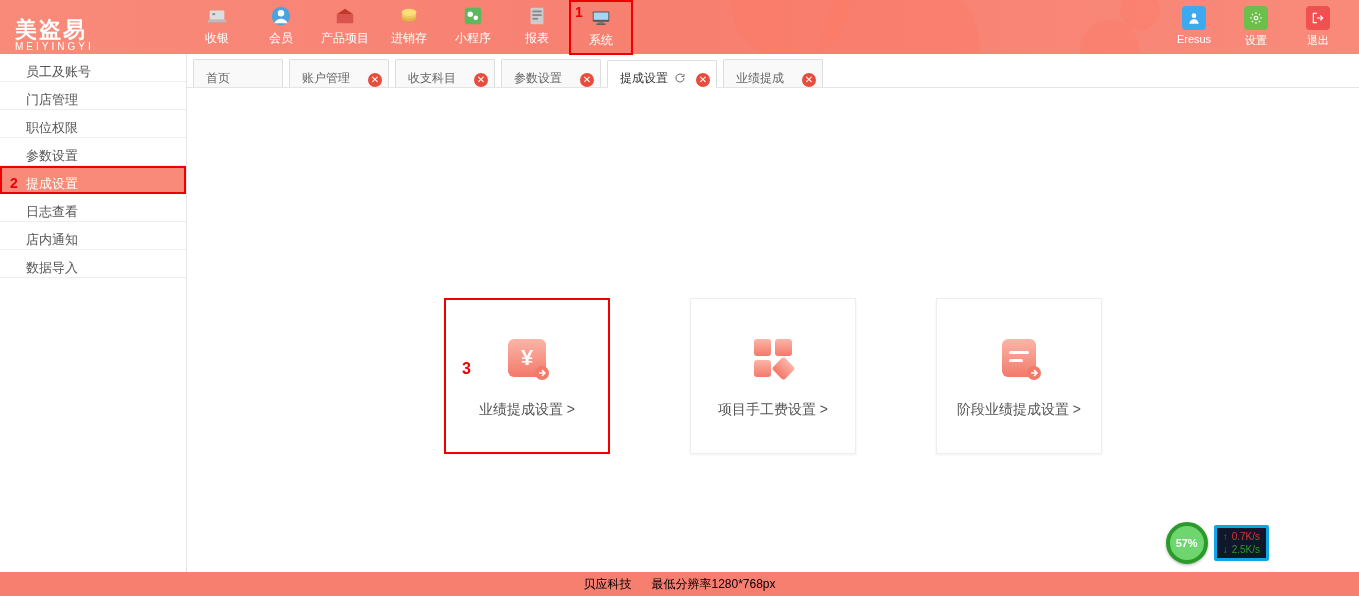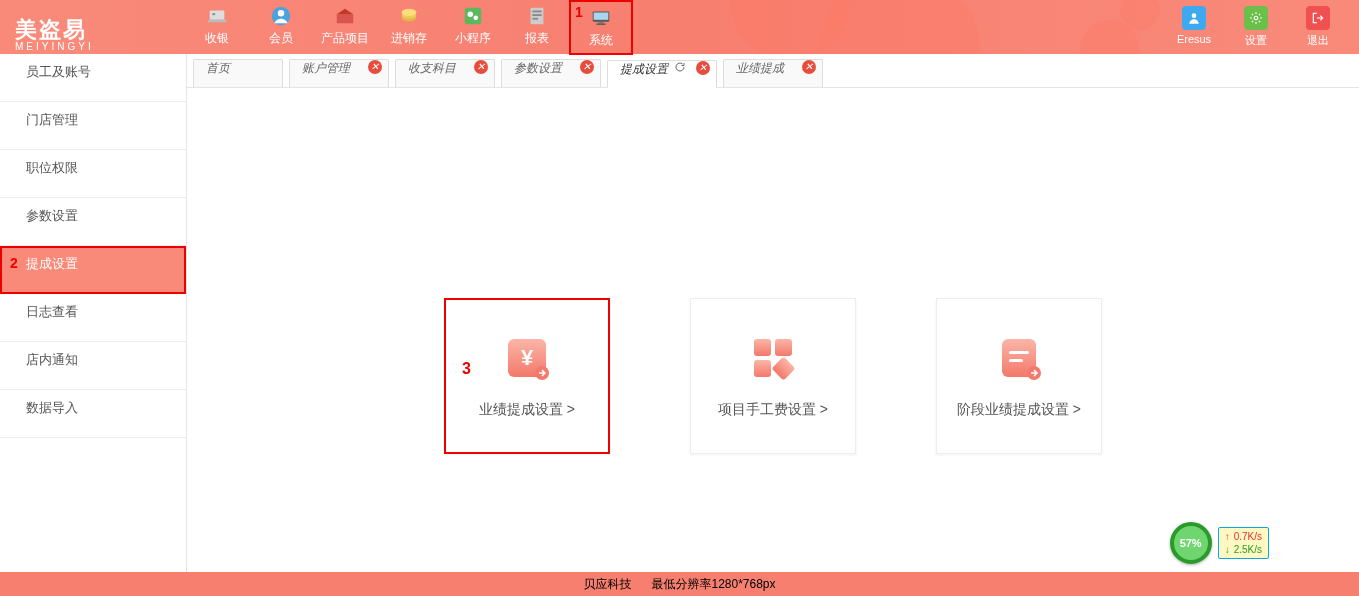--- a/index.html
+++ b/index.html
@@ -31,49 +31,49 @@
 .hr-icon-box { width: 24px; height: 24px; border-radius: 4px; display: flex; align-items: center; justify-content: center; }
 .hr-blue { background: #3daaf0; }
 .hr-green { background: #6bc04b; }
 .hr-red { background: #f05050; }
 .hr-label { font-size: 11px; margin-top: 3px; }
 
 
 .content { display: flex; height: calc(100% - 54px - 24px); }
 
 .sidebar { width: 187px; border-right: 1px solid #e5e5e5; background: #fff; }
-.side-item { height: 48px; line-height: 35px; padding-left: 26px; border-bottom: 1px solid #eee; cursor: pointer; font-size: 13px; color: #555; position: relative; }
+.side-item { height: 28px; line-height: 35px; padding-left: 26px; border-bottom: 1px solid #eee; cursor: pointer; font-size: 13px; color: #555; position: relative; }
 .side-item.active { background: #f98a7a; color: #fff; }
 .side-item.hl { border: 2px solid #e00; padding-left: 24px; line-height: 31px; }
 .side-marker { position: absolute; left: 8px; top: 0; color: #e00; font-size: 14px; font-weight: bold; }
 
 .main { flex: 1; background: #fff; position: relative; }
 
 .tab-bar { height: 34px; display: flex; align-items: flex-end; padding: 6px 0 0 6px; border-bottom: 1px solid #e5e5e5; gap: 6px; }
-.tab { height: 28px; border: 1px solid #ddd; border-bottom: none; padding: 0 30px 0 12px; display: flex; align-items: flex-start; font-size: 12px; color: #666; background: #f9f9f9; position: relative; min-width: 100px; cursor: pointer; border-radius: 2px 2px 0 0; font-style: italic; }
+.tab { height: 28px; border: 1px solid #ddd; border-bottom: none; padding: 0 30px 0 12px; display: flex; align-items: flex-end; font-size: 12px; color: #666; background: #f9f9f9; position: relative; min-width: 100px; cursor: pointer; border-radius: 2px 2px 0 0; }
 .tab.simple { min-width: 90px; padding: 0 12px; }
 .tab.active { background: #fff; color: #333; border-bottom: 1px solid #fff; margin-bottom: -1px; }
 .tab-close { position: absolute; right: 6px; width: 14px; height: 14px; border-radius: 50%; background: #e74c3c; color: #fff; font-size: 10px; line-height: 14px; text-align: center; cursor: pointer; }
 .tab-refresh { margin-left: 6px; }
 .tab-refresh svg { width: 12px; height: 12px; }
 
 .cards-area { padding: 210px 0 0 0; display: flex; justify-content: center; gap: 80px; }
 .card { width: 166px; height: 156px; border: 1px solid #eee; box-shadow: 0 1px 3px rgba(0,0,0,0.06); background: #fff; display: flex; flex-direction: column; align-items: center; justify-content: center; cursor: pointer; position: relative; }
 .card.hl { border: 2px solid #e00; }
 .card-marker { position: absolute; left: 16px; top: 60px; color: #e00; font-size: 16px; font-weight: bold; }
 .card-icon { width: 50px; height: 50px; display: flex; align-items: center; justify-content: center; margin-bottom: 18px; }
 .card-label { font-size: 14px; color: #555; }
 
 
 .footer { position: absolute; bottom: 0; left: 0; right: 0; height: 24px; background: #f77f70; color: #000000; font-size: 12px; display: flex; align-items: center; justify-content: center; gap: 20px; }
 
 
 .net-widget { position: absolute; right: 90px; bottom: 32px; display: flex; align-items: center; gap: 6px; }
 .net-circle { width: 42px; height: 42px; border-radius: 50%; border: 4px solid #2a9b2a; background: #6fd66f; display: flex; align-items: center; justify-content: center; color: #fff; font-size: 11px; font-weight: bold; box-shadow: 0 1px 3px rgba(0,0,0,0.3); }
-.net-stats { background: #fef9c3; border: 1px solid #0ea5e9; border-radius: 2px; padding: 2px 6px; font-size: 10px; line-height: 13px; }
+.net-stats { background: #0f172a; border: 3px solid #0ea5e9; border-radius: 2px; padding: 2px 6px; font-size: 10px; line-height: 13px; }
 .net-up { color: #d33; }
 .net-down { color: #2a9b2a; }
 .arrow { font-weight: bold; margin-right: 4px; }
 </style>
 </head>
 <body>
 
 <div class="header">
   <div class="header-bg-circle bg-c1"></div>
   <div class="header-bg-circle bg-c2"></div>

